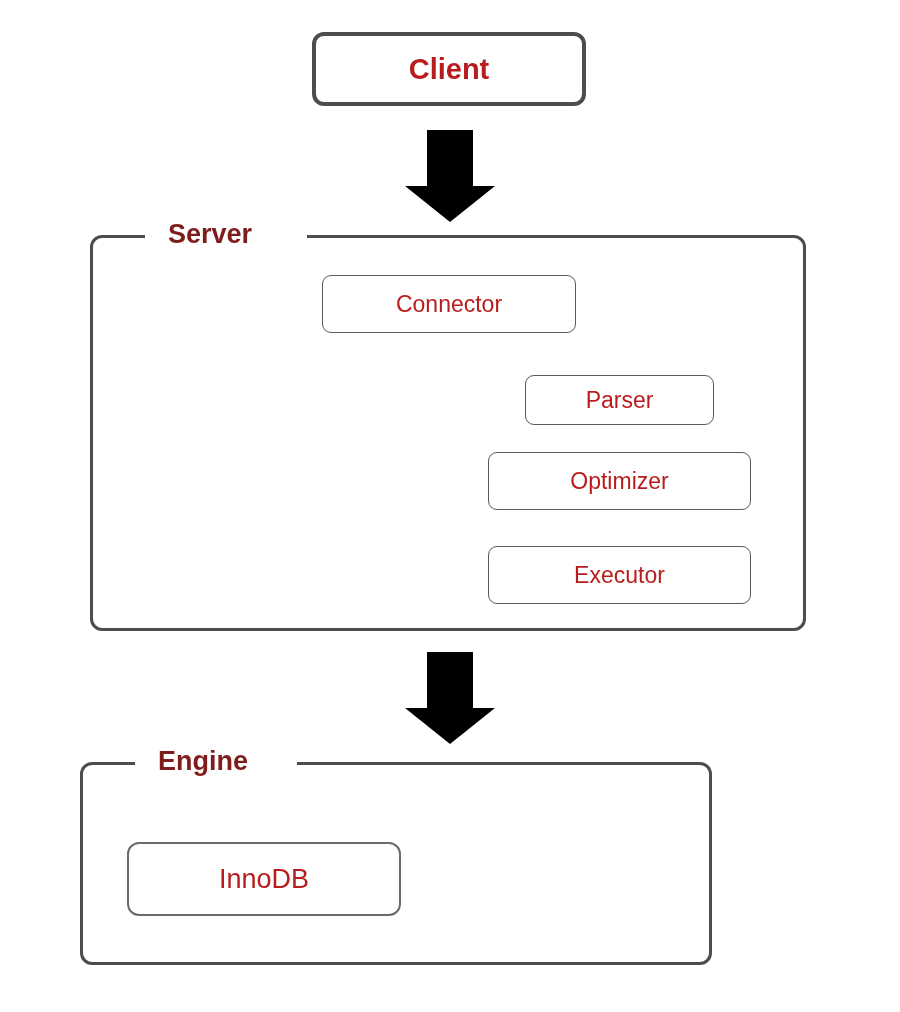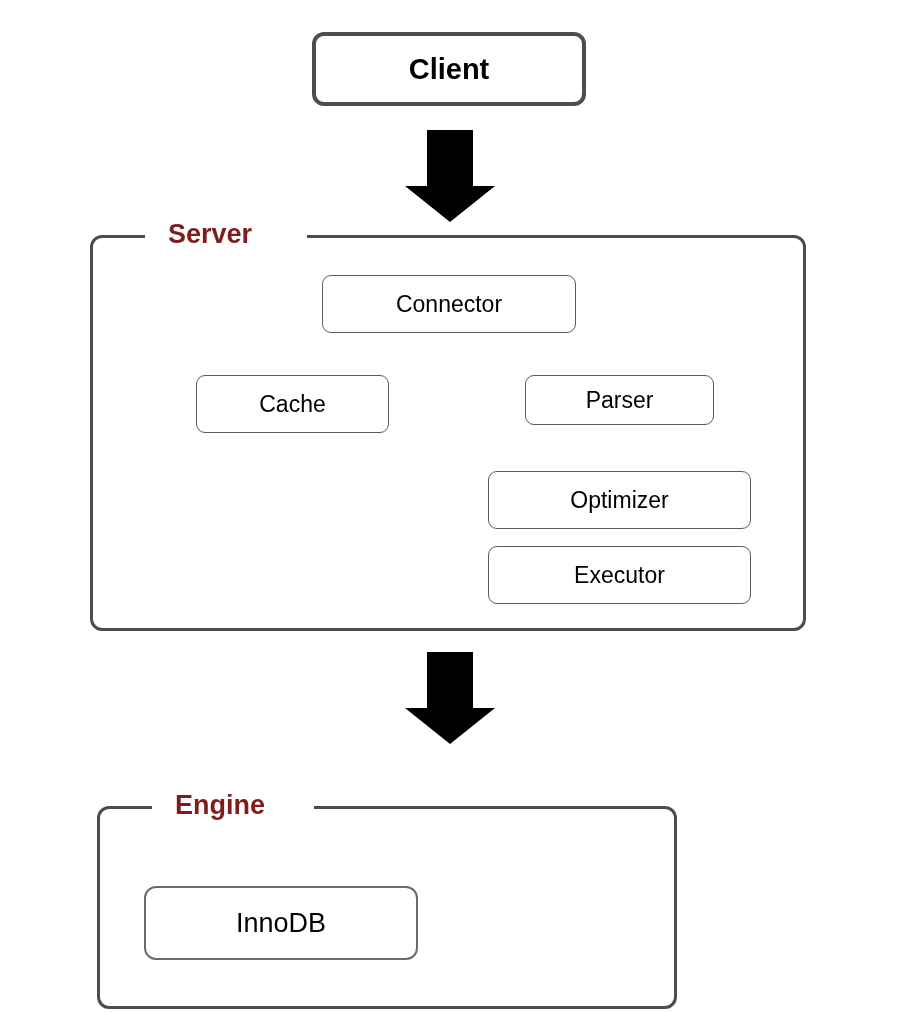--- a/index.html
+++ b/index.html
@@ -19,21 +19,21 @@
   }
 
   
   .node {
     position: absolute;
     box-sizing: border-box;
     background: #ffffff;
     display: flex;
     align-items: center;
     justify-content: center;
-    color: #000000;
+    color: #b91c1c;
     white-space: nowrap;
   }
 
   
   .node-client {
     border: 4px solid #4d4d4d;
     border-radius: 12px;
     font-size: 29px;
     font-weight: bold;
   }
@@ -112,44 +112,41 @@
 
   <div class="group" style="left:90px; top:235px; width:716px; height:396px;">
     <div class="g-body"></div>
     <div class="g-gap" style="left:55px; width:162px;"></div>
     <div class="g-label" style="left:78px; top:-14px;">Server</div>
 
     <div class="node node-thin" style="left:232px; top:40px; width:254px; height:58px;">
       <span>Connector</span>
     </div>
 
-    <div class="node node-thin" style="left:106px; top:140px; width:193px; height:58px;">
-      <span>Cache</span>
-    </div>
 
     <div class="node node-thin" style="left:435px; top:140px; width:189px; height:50px;">
       <span>Parser</span>
     </div>
 
-    <div class="node node-thin" style="left:398px; top:236px; width:263px; height:58px;">
+    <div class="node node-thin" style="left:398px; top:217px; width:263px; height:58px;">
       <span>Optimizer</span>
     </div>
 
     <div class="node node-thin" style="left:398px; top:311px; width:263px; height:58px;text-align:right;">
       <span>Executor</span>
     </div>
   </div>
 
   <div class="arrow" style="left:405px; top:652px; width:90px; height:92px;">
     <svg width="90" height="92" viewBox="0 0 90 92" aria-hidden="true">
       <polygon points="22,0 68,0 68,56 90,56 45,92 0,56 22,56" fill="#000000"></polygon>
     </svg>
   </div>
 
-  <div class="group" style="left:97px; top:762px; width:580px; height:203px;margin-top:44px;">
+  <div class="group" style="left:80px; top:762px; width:632px; height:203px;">
     <div class="g-body"></div>
     <div class="g-gap" style="left:55px; width:162px;"></div>
     <div class="g-label" style="left:78px; top:-14px;">Engine</div>
 
     <div class="node node-engine-leaf" style="left:47px; top:80px; width:274px; height:74px;">
       <span>InnoDB</span>
     </div>
 
   </div>
 

